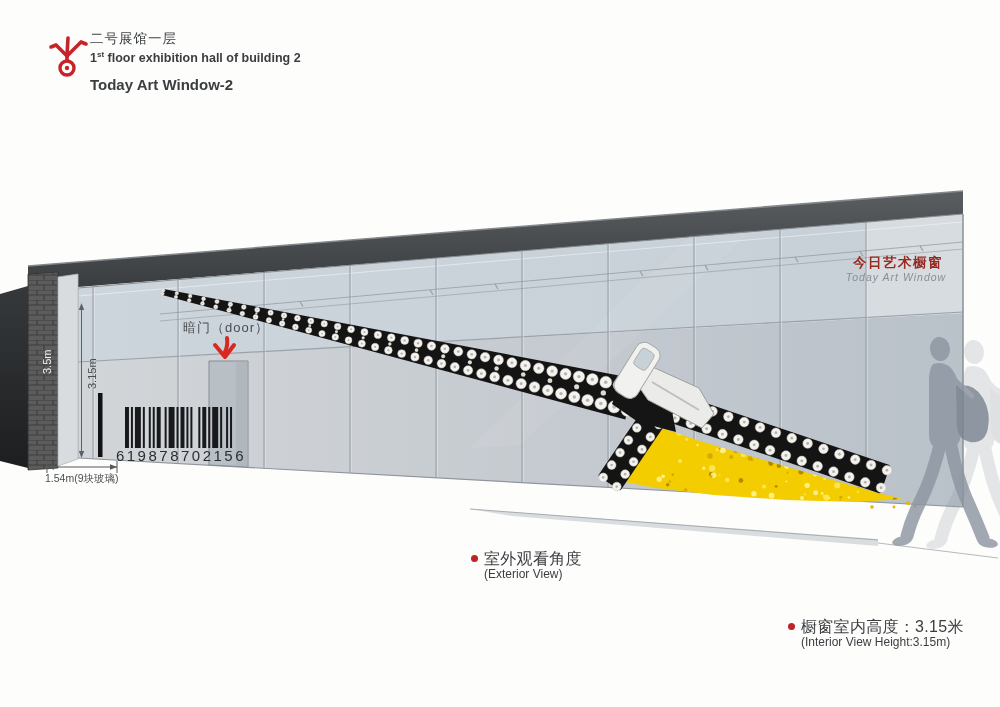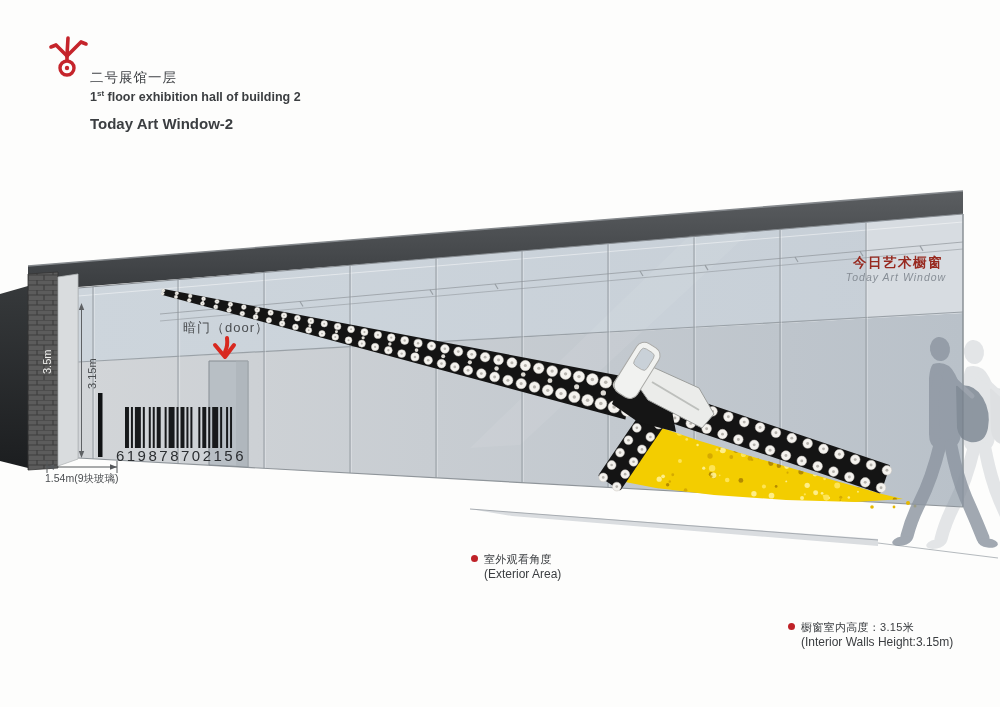--- a/index.html
+++ b/index.html
@@ -1,28 +1,28 @@
 <!DOCTYPE html>
 <html><head>
 <meta charset="utf-8">
 <style>
   html,body{margin:0;padding:0;background:#ffffff;}
   .canvas{position:relative;width:1000px;height:707px;background:#fdfdfc;overflow:hidden;
           font-family:"Liberation Sans","DejaVu Sans",sans-serif;color:#3b3e41;}
   .abs{position:absolute;}
   
   .htext div{white-space:nowrap;}
-  .h-zh{font-size:13.5px;letter-spacing:1px;line-height:17px;margin-top:39px;}
+  .h-zh{font-size:13.5px;letter-spacing:1px;line-height:17px;}
   .h-en{font-size:12.5px;line-height:16px;font-weight:bold;}
   .h-gap{height:11px;}
   sup{font-size:8px;}
   
   .note{position:absolute;padding-left:13px;}
   .note .dot{position:absolute;left:0;top:4px;width:7px;height:7px;border-radius:50%;background:#bf2228;}
-  .nz{font-size:11px;line-height:16px;white-space:nowrap;letter-spacing:.3px;}
+  .nz{font-size:16px;line-height:16px;white-space:nowrap;letter-spacing:.3px;}
   .ne{font-size:12px;line-height:15px;white-space:nowrap;}
   
   .person-fill{fill:#8d96a1;}
   .person-stroke{stroke:#8d96a1;fill:none;stroke-linecap:round;}
   .bag-fill{fill:#78828e;}
   svg text{font-family:"Liberation Sans","DejaVu Sans",sans-serif;}
 </style>
 </head>
 <body>
 
@@ -617,20 +617,20 @@
   <div class="abs htext" style="left:90px;top:30px">
     <div class="h-zh">二号展馆一层</div>
     <div class="h-en"><span>1</span><sup>st</sup><span> floor exhibition hall of building 2</span></div>
     <div class="h-gap"></div>
     <div class="h-en" style="font-size:15px">Today Art Window-2</div>
   </div>
 
   <div class="note" style="left:471px;top:551px">
     <span class="dot"></span>
     <div class="nz">室外观看角度</div>
-    <div class="ne">(Exterior Area)</div>
+    <div class="ne">(Exterior View)</div>
   </div>
   <div class="note" style="left:788px;top:619px">
     <span class="dot"></span>
     <div class="nz">橱窗室内高度：3.15米</div>
-    <div class="ne">(Interior Walls Height:3.15m)</div>
+    <div class="ne">(Interior View Height:3.15m)</div>
   </div>
 </div>
 
 </body></html>

